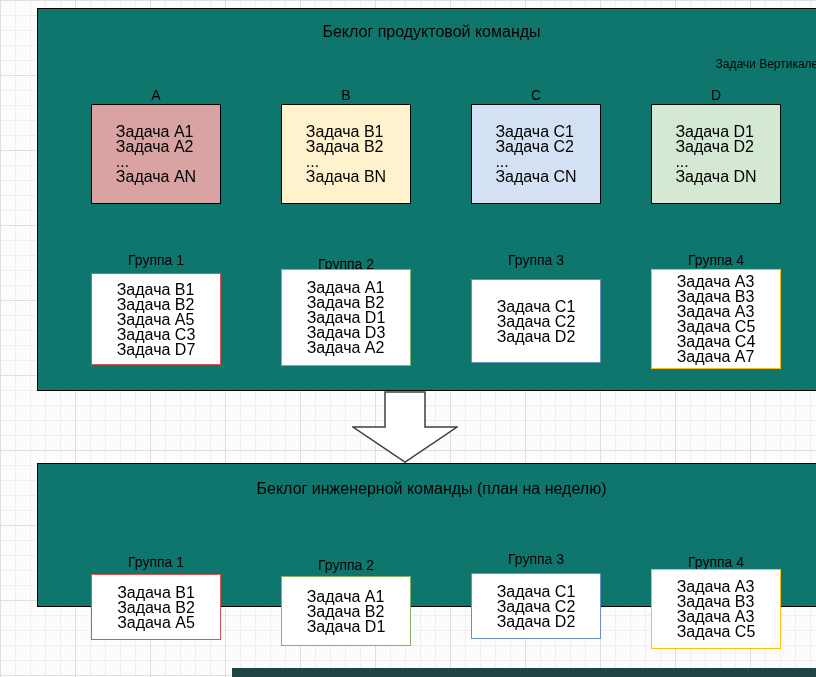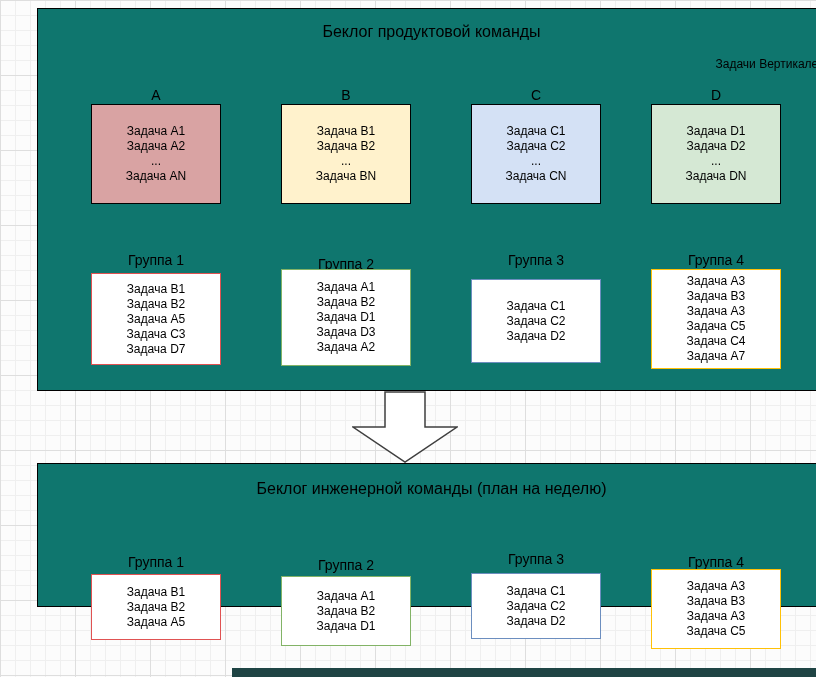--- a/index.html
+++ b/index.html
@@ -43,22 +43,21 @@
     display: flex; align-items: center; justify-content: center;
   }
   .gbox {
     position: absolute; width: 130px;
     background: #ffffff;
     border: 1px solid #999999;
     display: flex; align-items: center; justify-content: center;
   }
   .tasks {
     white-space: pre-line;
-    text-align: center;
-    font-size: 12px;
+    font-size: 16px;
     line-height: 15px;
   }
   .arrow-wrap { position: absolute; left: 352px; top: 391px; width: 106px; height: 73px; }
   .edge-bar { position: absolute; left: 232px; top: 668px; width: 584px; height: 9px; }
 </style>
 </head>
 <body>
 
 <div class="panel panel-top">
   <div class="title" style="top:14px">Беклог продуктовой команды</div>

